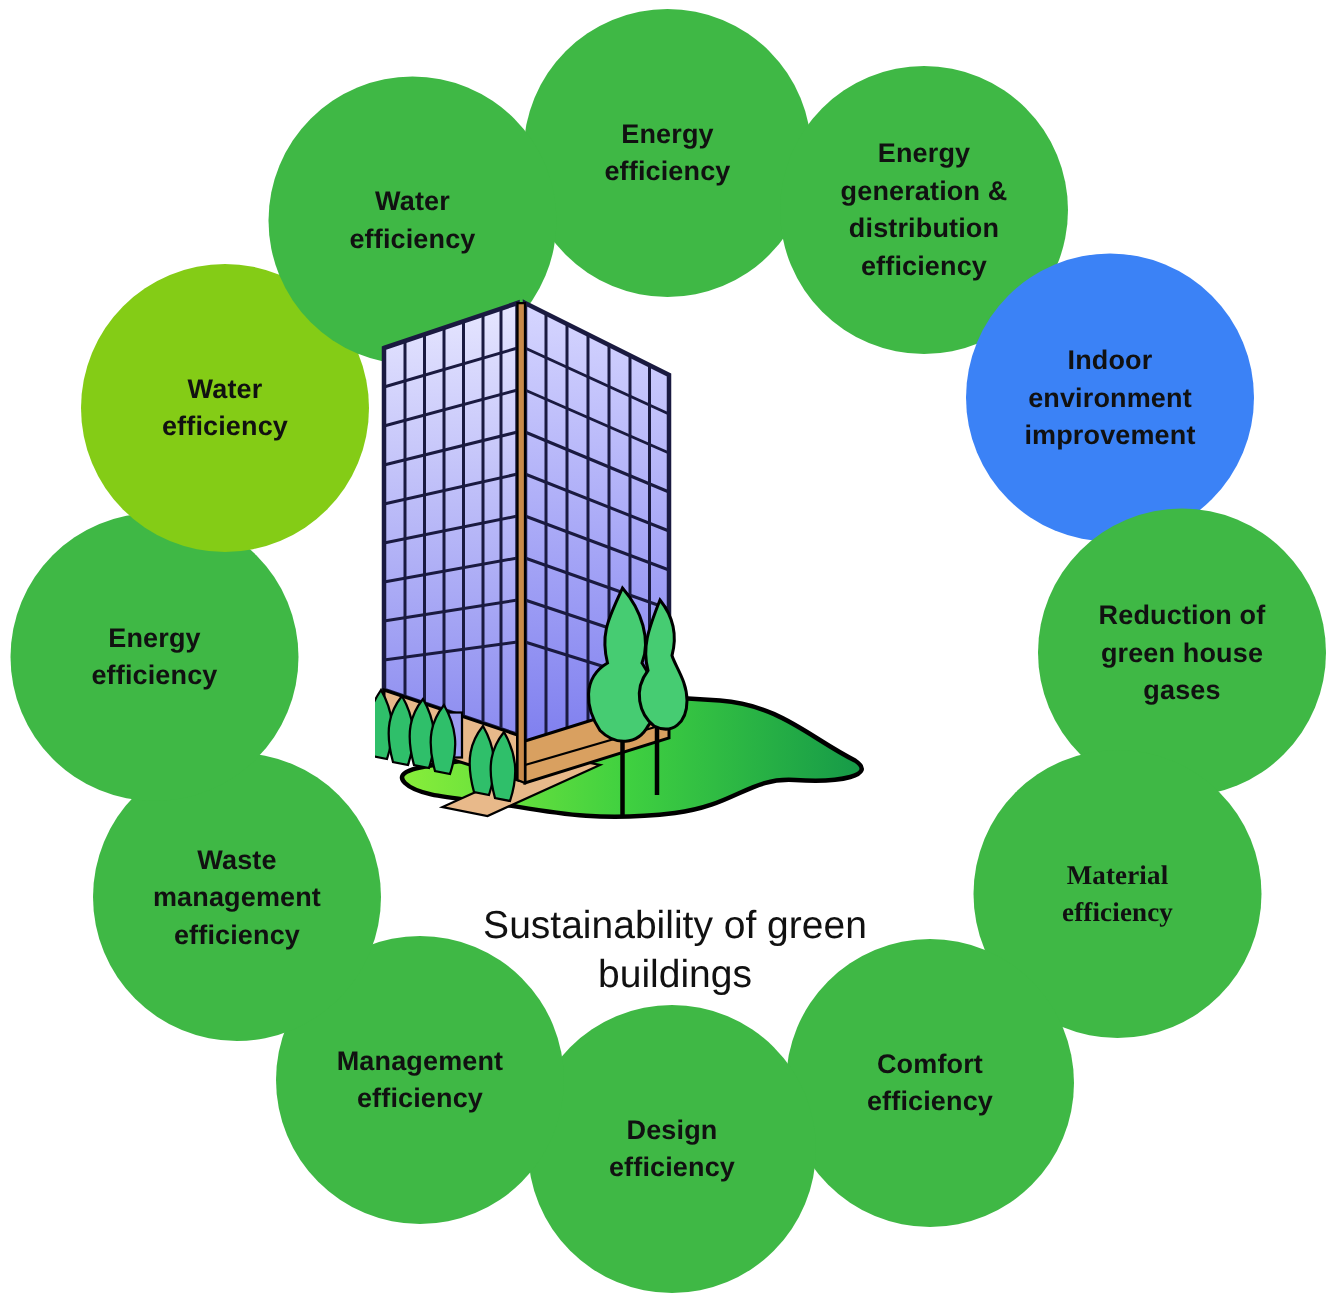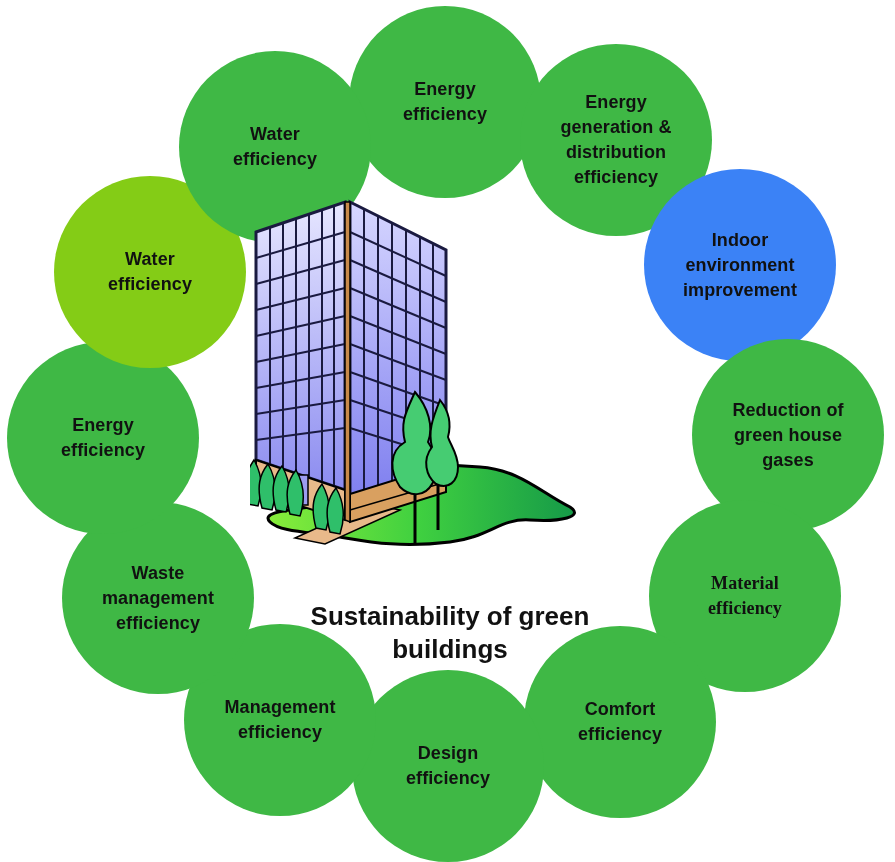--- a/index.html
+++ b/index.html
@@ -12,21 +12,21 @@
     display: flex; align-items: center; justify-content: center;
     text-align: center; box-sizing: border-box;
   }
   .circle-label {
     color: #111111; font-weight: bold; font-size: 18px; line-height: 25px;
     white-space: pre-line; letter-spacing: 0.1px;
   }
   #building { position: absolute; left: 250px; top: 192px; width: 330px; height: 380px; }
   #title {
     position: absolute; left: 270px; top: 600px; width: 360px;
-    text-align: center; font-weight: bold; font-size: 26px; line-height: 33px;
+    text-align: center; font-weight: normal; font-size: 26px; line-height: 33px;
     color: #111111; white-space: pre-line;
   }
 </style>
 </head>
 <body>
 
 <div id="canvas">
 
   <div id="circles">
       <div class="circle" style="left: 349px; top: 6px; width: 192px; height: 192px; background: rgb(63, 184, 69);">

